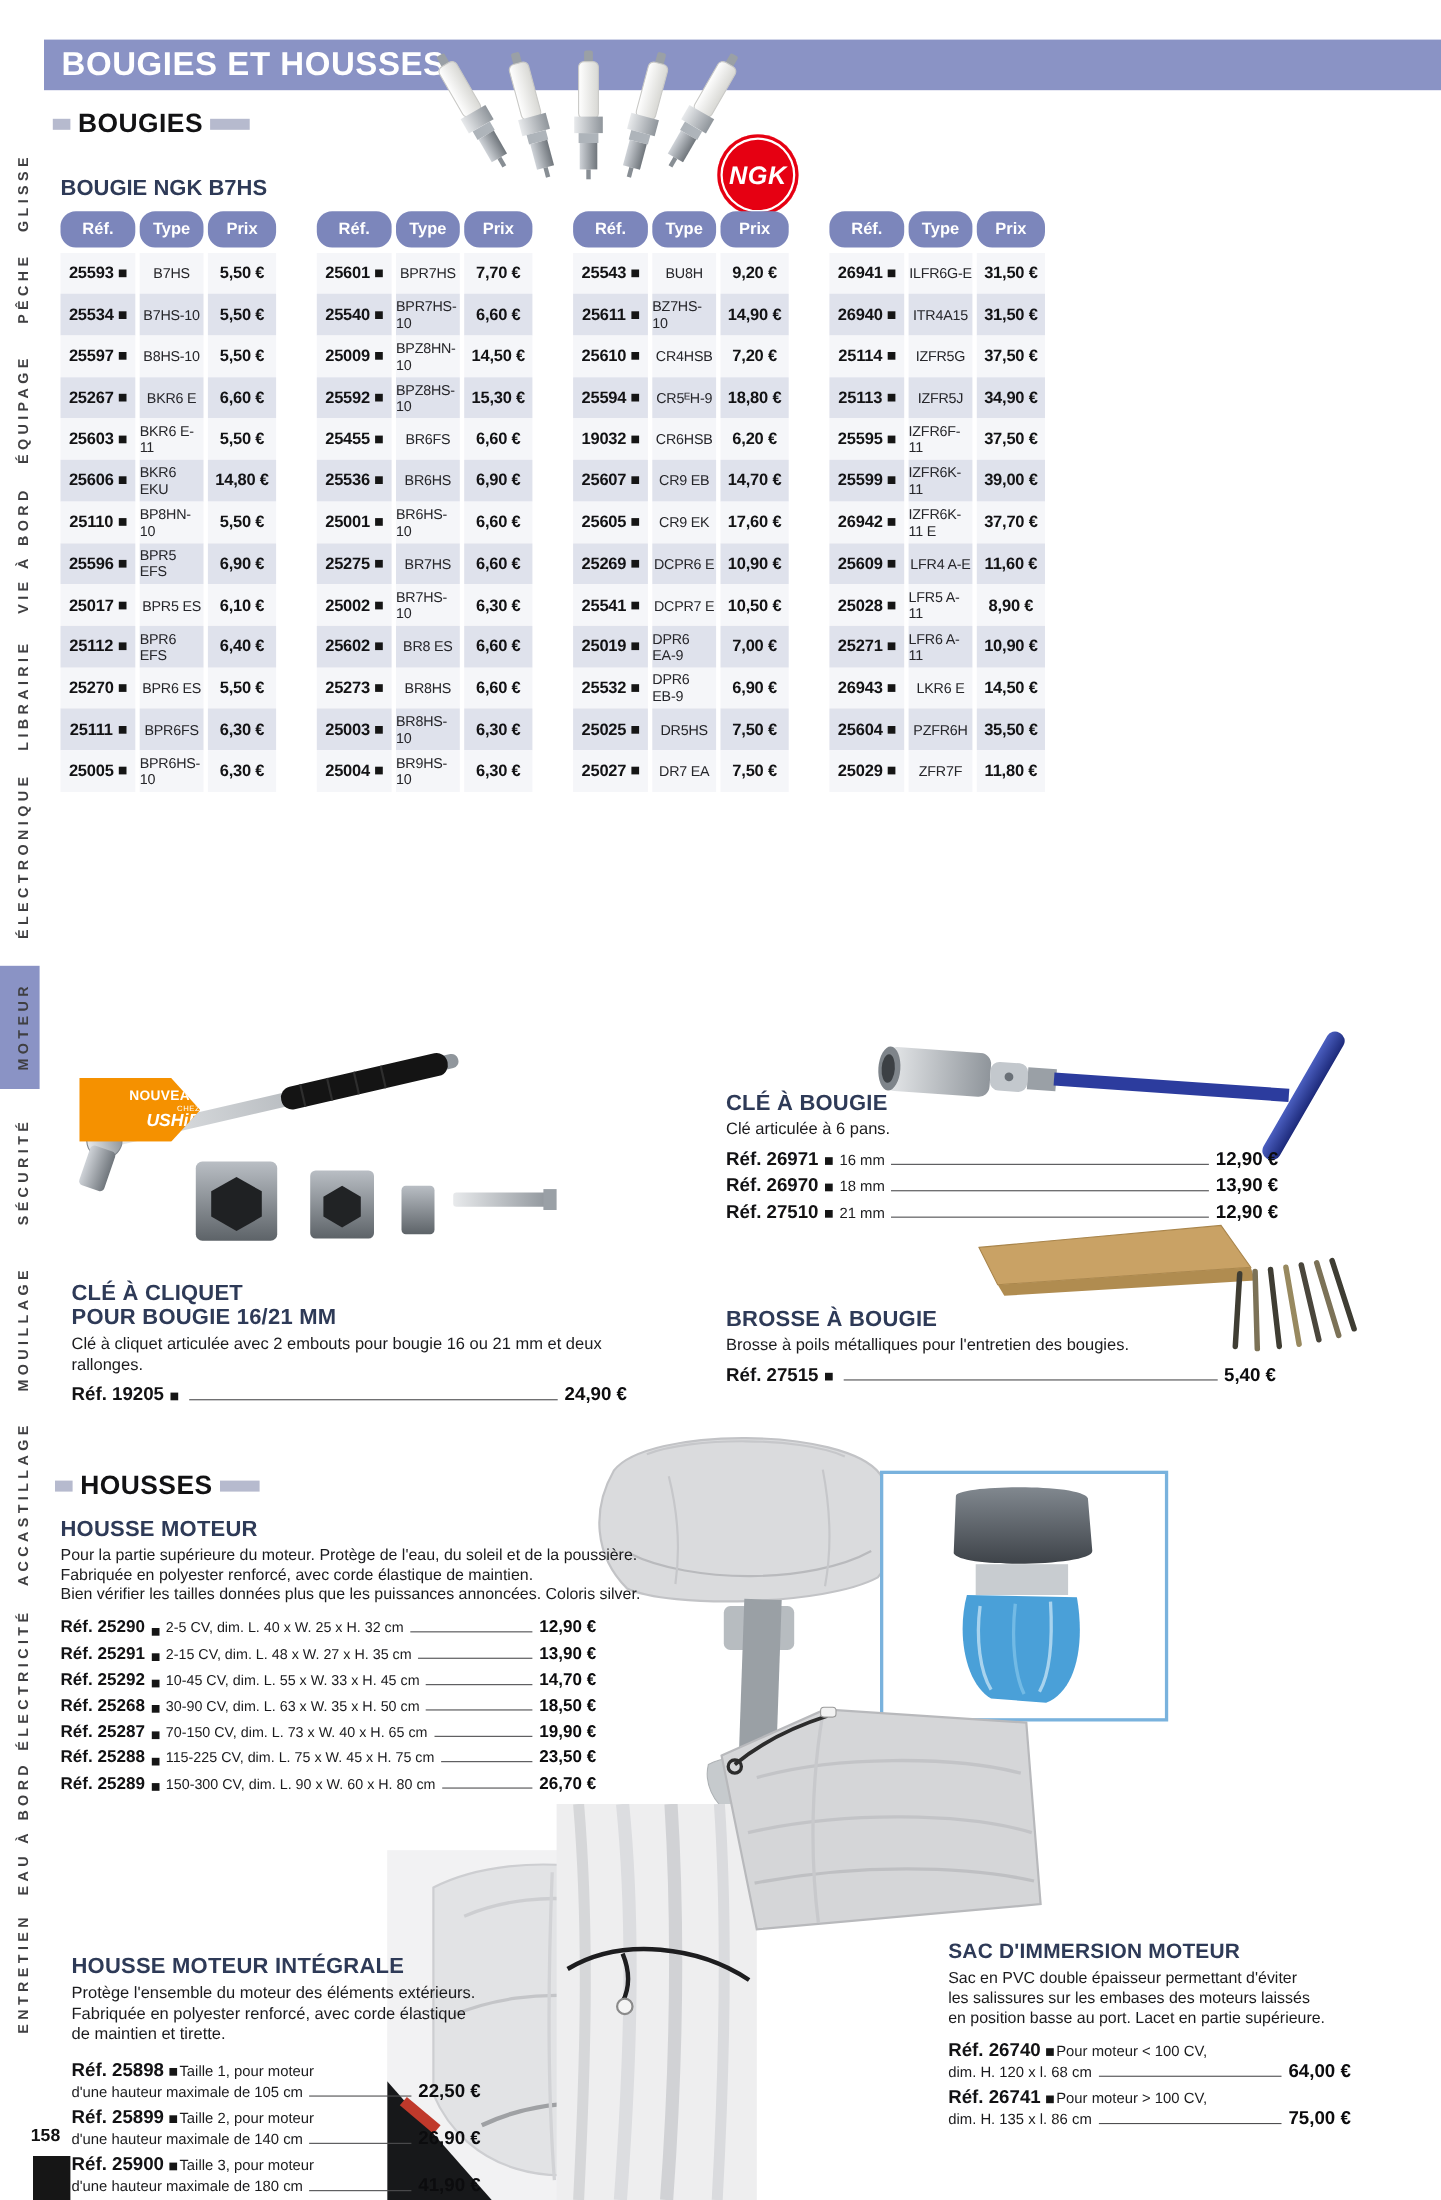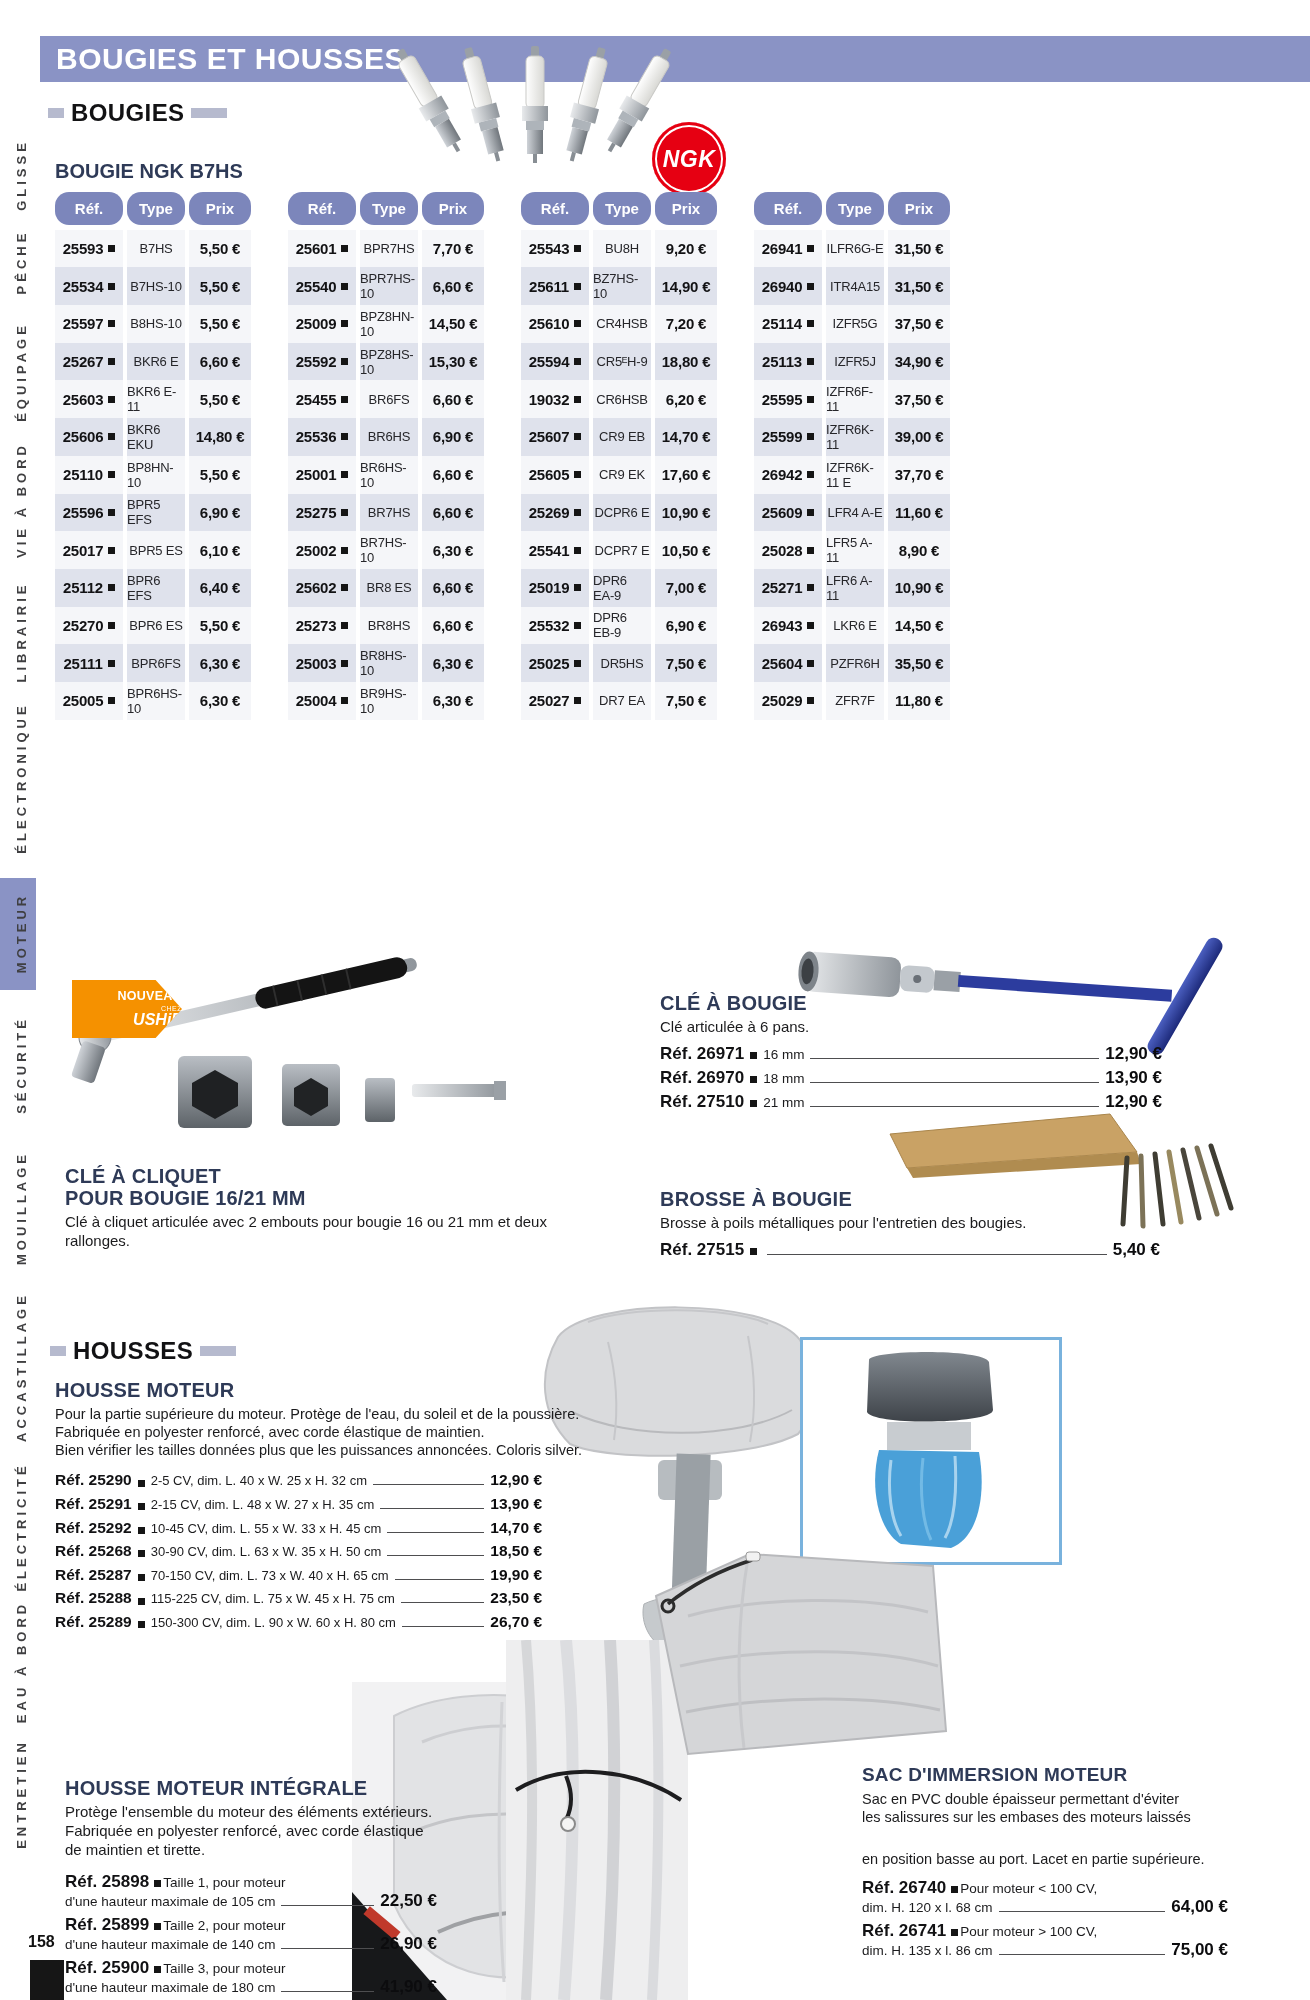--- a/index.html
+++ b/index.html
@@ -543,20 +543,28 @@
     <span class="b-mid">CHEZ</span>
     <span class="b-brand">USHiP</span>
   </div>
 
   <div class="pblock" style="left:65px;top:1165px;width:505px;">
     <h3 class="ptitle">
       <span>CLÉ À CLIQUET</span><br>
       <span>POUR BOUGIE 16/21 MM</span>
     </h3>
     <div class="pdesc">Clé à cliquet articulée avec 2 embouts pour bougie 16 ou 21 mm et deux rallonges.</div>
+    <div class="ref-list" id="cliquet-list">
+        <div class="ref-line">
+          <span class="ref-b">Réf. 19205</span>
+          <span class="mark"></span>
+          <span class="leader"></span>
+          <span class="price">24,90 €</span>
+        </div>
+      </div>
   </div>
 
   <svg class="photo" style="left:792px;top:926px;z-index:3" width="450" height="135" viewBox="0 0 450 135">
     <g transform="rotate(4 225 60)">
       <rect x="12" y="40" width="96" height="40" rx="10" fill="url(#met)"></rect>
       <ellipse cx="16" cy="60" rx="10" ry="20" fill="#7e848a"></ellipse>
       <ellipse cx="15" cy="60" rx="6" ry="13" fill="#3c4044"></ellipse>
       <rect x="108" y="47" width="34" height="26" rx="8" fill="#c3c8cd"></rect>
       <circle cx="125" cy="60" r="4" fill="#6a7077"></circle>
       <rect x="142" y="50" width="26" height="20" fill="#9aa0a6"></rect>
@@ -798,21 +806,21 @@
           </div>
         </div>
       </div>
   </div>
 
   <div class="pblock" style="left:862px;top:1765px;width:366px;">
     <h3 class="ptitle" style="font-size:19px;">SAC D'IMMERSION MOTEUR</h3>
     <div id="sac-desc">
         <div class="pdesc-line" style="font-size: 14.5px;">Sac en PVC double épaisseur permettant d'éviter</div>
         <div class="pdesc-line" style="font-size: 14.5px;">les salissures sur les embases des moteurs laissés</div>
-        <div class="pdesc-line" style="font-size: 14.5px; margin-top: 24px;">en position basse au port. Lacet en partie supérieure.</div>
+        <div class="pdesc-line" style="font-size: 14.5px;">en position basse au port. Lacet en partie supérieure.</div>
       </div>
     <div class="ref-list" id="sac-list" style="margin-top:10px;">
         <div class="ref2">
           <div class="l1">
             <span class="ref-b">Réf. 26740</span>
             <span class="mark"></span>
             <span class="ref-desc">Pour moteur &lt; 100 CV,</span>
           </div>
           <div class="l2">
             <span class="ref-desc2">dim. H. 120 x l. 68 cm</span>

